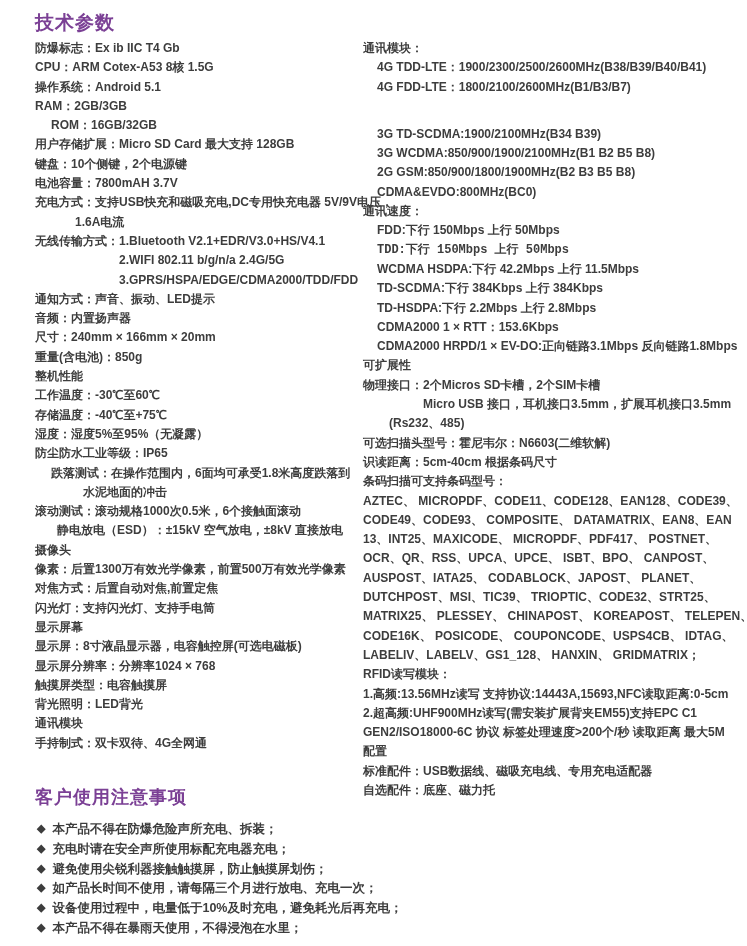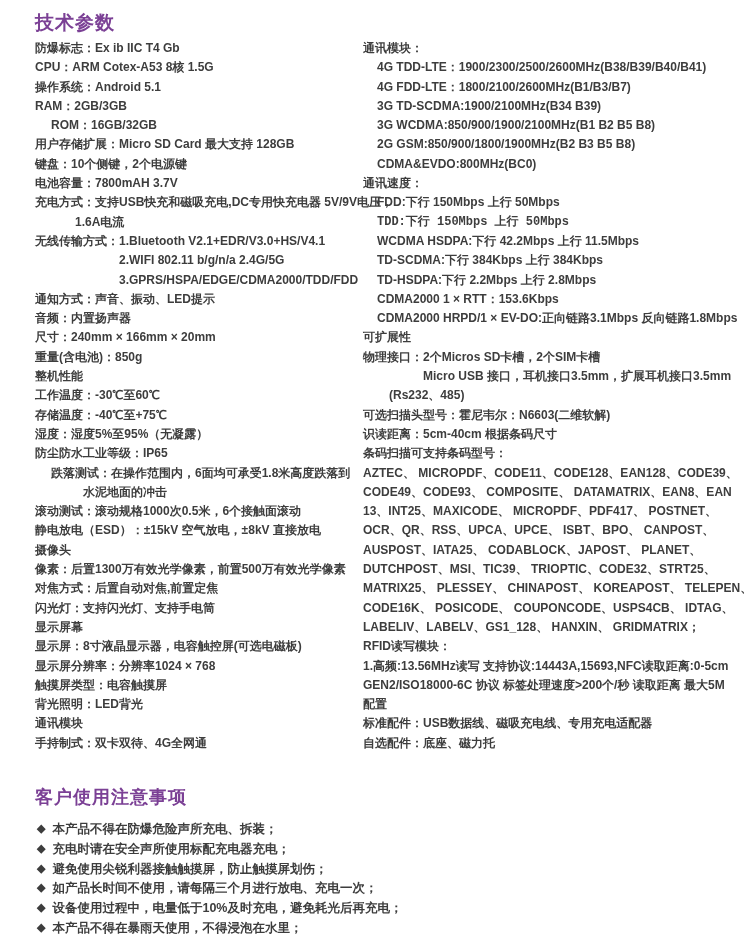--- a/index.html
+++ b/index.html
@@ -68,39 +68,39 @@
       <div class="spec-line" style="padding-left: 0px;">尺寸：240mm × 166mm × 20mm</div>
       <div class="spec-line" style="padding-left: 0px;">重量(含电池)：850g</div>
       <div class="spec-line" style="padding-left: 0px;">整机性能</div>
       <div class="spec-line" style="padding-left: 0px;">工作温度：-30℃至60℃</div>
       <div class="spec-line" style="padding-left: 0px;">存储温度：-40℃至+75℃</div>
       <div class="spec-line" style="padding-left: 0px;">湿度：湿度5%至95%（无凝露）</div>
       <div class="spec-line" style="padding-left: 0px;">防尘防水工业等级：IP65</div>
       <div class="spec-line" style="padding-left: 16px;">跌落测试：在操作范围内，6面均可承受1.8米高度跌落到</div>
       <div class="spec-line" style="padding-left: 48px;">水泥地面的冲击</div>
       <div class="spec-line" style="padding-left: 0px;">滚动测试：滚动规格1000次0.5米，6个接触面滚动</div>
-      <div class="spec-line" style="padding-left: 0px;">静电放电（ESD）：±15kV 空气放电，±8kV 直接放电</div>
+      <div class="spec-line" style="padding-left: 0px; text-align: center;">静电放电（ESD）：±15kV 空气放电，±8kV 直接放电</div>
       <div class="spec-line" style="padding-left: 0px;">摄像头</div>
       <div class="spec-line" style="padding-left: 0px;">像素：后置1300万有效光学像素，前置500万有效光学像素</div>
       <div class="spec-line" style="padding-left: 0px;">对焦方式：后置自动对焦,前置定焦</div>
       <div class="spec-line" style="padding-left: 0px;">闪光灯：支持闪光灯、支持手电筒</div>
       <div class="spec-line" style="padding-left: 0px;">显示屏幕</div>
       <div class="spec-line" style="padding-left: 0px;">显示屏：8寸液晶显示器，电容触控屏(可选电磁板)</div>
       <div class="spec-line" style="padding-left: 0px;">显示屏分辨率：分辨率1024 × 768</div>
       <div class="spec-line" style="padding-left: 0px;">触摸屏类型：电容触摸屏</div>
       <div class="spec-line" style="padding-left: 0px;">背光照明：LED背光</div>
       <div class="spec-line" style="padding-left: 0px;">通讯模块</div>
       <div class="spec-line" style="padding-left: 0px;">手持制式：双卡双待、4G全网通</div>
     </div>
 
   <div class="col col-right">
       <div class="spec-line" style="padding-left: 0px;">通讯模块：</div>
       <div class="spec-line" style="padding-left: 14px;">4G TDD-LTE：1900/2300/2500/2600MHz(B38/B39/B40/B41)</div>
       <div class="spec-line" style="padding-left: 14px;">4G FDD-LTE：1800/2100/2600MHz(B1/B3/B7)</div>
-      <div class="spec-line" style="padding-left: 14px;">3G TD-SCDMA:1900/2100MHz(B34 B39)</div>
+      <div class="spec-line" style="padding-left: 14px; margin-top: 28px;">3G TD-SCDMA:1900/2100MHz(B34 B39)</div>
       <div class="spec-line" style="padding-left: 14px;">3G WCDMA:850/900/1900/2100MHz(B1 B2 B5 B8)</div>
       <div class="spec-line" style="padding-left: 14px;">2G GSM:850/900/1800/1900MHz(B2 B3 B5 B8)</div>
       <div class="spec-line" style="padding-left: 14px;">CDMA&amp;EVDO:800MHz(BC0)</div>
       <div class="spec-line" style="padding-left: 0px;">通讯速度：</div>
       <div class="spec-line" style="padding-left: 14px;">FDD:下行 150Mbps 上行 50Mbps</div>
       <div class="spec-line" style="padding-left: 14px; font-family: Liberation Mono, monospace;">TDD:下行 150Mbps 上行 50Mbps</div>
       <div class="spec-line" style="padding-left: 14px;">WCDMA HSDPA:下行 42.2Mbps 上行 11.5Mbps</div>
       <div class="spec-line" style="padding-left: 14px;">TD-SCDMA:下行 384Kbps 上行 384Kbps</div>
       <div class="spec-line" style="padding-left: 14px;">TD-HSDPA:下行 2.2Mbps 上行 2.8Mbps</div>
       <div class="spec-line" style="padding-left: 14px;">CDMA2000 1 × RTT：153.6Kbps</div>
@@ -116,20 +116,21 @@
       <div class="spec-line" style="padding-left: 0px;">CODE49、CODE93、 COMPOSITE、 DATAMATRIX、EAN8、EAN</div>
       <div class="spec-line" style="padding-left: 0px;">13、INT25、MAXICODE、 MICROPDF、PDF417、 POSTNET、</div>
       <div class="spec-line" style="padding-left: 0px;">OCR、QR、RSS、UPCA、UPCE、 ISBT、BPO、 CANPOST、</div>
       <div class="spec-line" style="padding-left: 0px;">AUSPOST、IATA25、 CODABLOCK、JAPOST、 PLANET、</div>
       <div class="spec-line" style="padding-left: 0px;">DUTCHPOST、MSI、TIC39、 TRIOPTIC、CODE32、STRT25、</div>
       <div class="spec-line" style="padding-left: 0px;">MATRIX25、 PLESSEY、 CHINAPOST、 KOREAPOST、 TELEPEN、</div>
       <div class="spec-line" style="padding-left: 0px;">CODE16K、 POSICODE、 COUPONCODE、USPS4CB、 IDTAG、</div>
       <div class="spec-line" style="padding-left: 0px;">LABELIV、LABELV、GS1_128、 HANXIN、 GRIDMATRIX；</div>
       <div class="spec-line" style="padding-left: 0px;">RFID读写模块：</div>
       <div class="spec-line" style="padding-left: 0px;">1.高频:13.56MHz读写 支持协议:14443A,15693,NFC读取距离:0-5cm</div>
+      <div class="spec-line" style="padding-left: 0px;">2.超高频:UHF900MHz读写(需安装扩展背夹EM55)支持EPC C1</div>
       <div class="spec-line" style="padding-left: 0px;">GEN2/ISO18000-6C 协议 标签处理速度&gt;200个/秒 读取距离 最大5M</div>
       <div class="spec-line" style="padding-left: 0px;">配置</div>
       <div class="spec-line" style="padding-left: 0px;">标准配件：USB数据线、磁吸充电线、专用充电适配器</div>
       <div class="spec-line" style="padding-left: 0px;">自选配件：底座、磁力托</div>
     </div>
 
   <h2 class="sec-title title-notes">客户使用注意事项</h2>
 
   <div class="notes-list">
       <div class="note-line"><span class="bullet">◆</span><span>本产品不得在防爆危险声所充电、拆装；</span></div>

